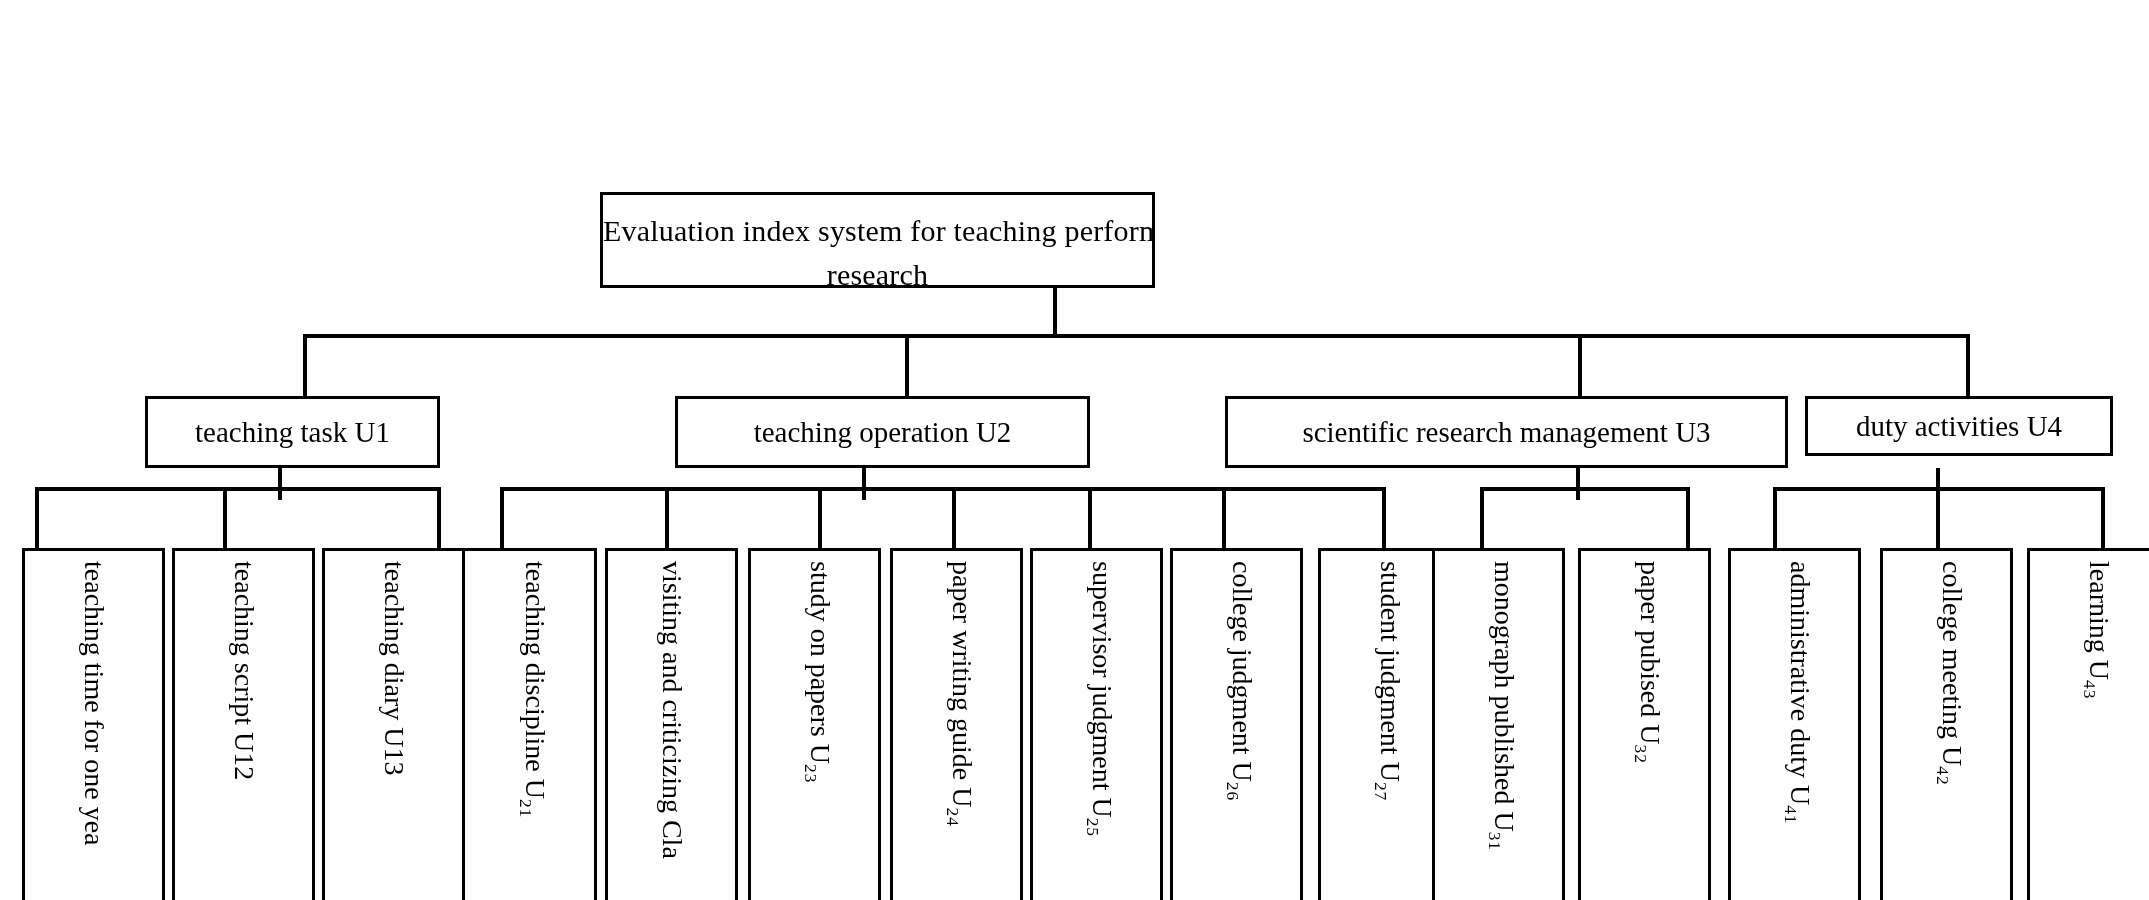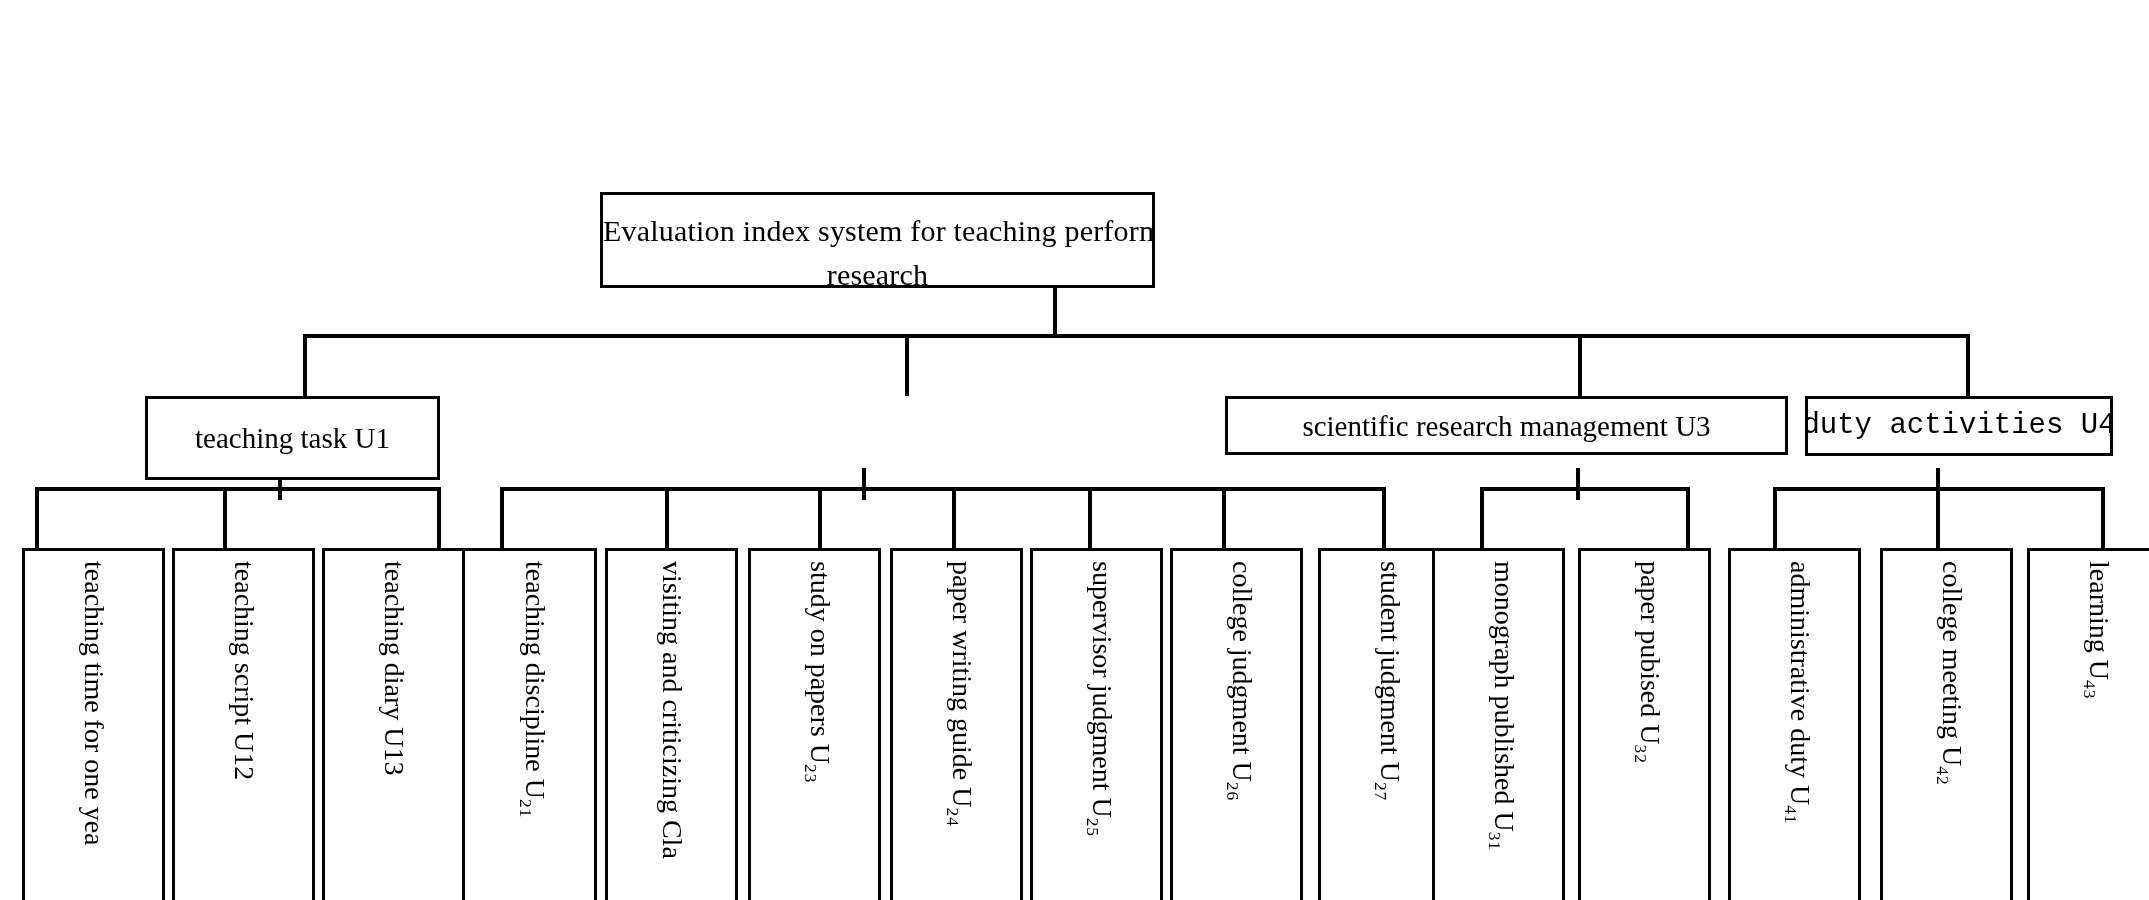--- a/index.html
+++ b/index.html
@@ -95,30 +95,33 @@
 
   <div class="vline" style="left:1053px; top:288px; height:50px;"></div>
 
   <div class="hline" style="left:303px; top:334px; width:1667px;"></div>
 
   <div class="vline" style="left:303px; top:334px; height:62px;"></div>
   <div class="vline" style="left:905px; top:334px; height:62px;"></div>
   <div class="vline" style="left:1578px; top:334px; height:62px;"></div>
   <div class="vline" style="left:1966px; top:334px; height:62px;"></div>
 
-  <div class="box l2-box" style="left:145px; top:396px; width:295px; height:84px;">
+  <div class="box l2-box" style="left:145px; top:396px; width:295px; height:72px;">
     <span class="l2-label">teaching task U1</span>
   </div>
 
-
-  <div class="box l2-box" style="left:1225px; top:396px; width:563px; height:59px;">
+  <div class="box l2-box" style="left:675px; top:396px; width:415px; height:72px;">
+    <span class="l2-label">teaching operation U2</span>
+  </div>
+
+  <div class="box l2-box" style="left:1225px; top:396px; width:563px; height:72px;">
     <span class="l2-label">scientific research management U3</span>
   </div>
 
-  <div class="box l2-box" style="left:1805px; top:396px; width:308px; height:60px;font-family:Liberation Mono, monospace;">
+  <div class="box l2-box" style="left:1805px; top:396px; width:308px; height:60px;">
     <span class="l2-label">duty activities U4</span>
   </div>
 
   <div class="vline" style="left:278px; top:468px; height:32px;"></div>
   <div class="hline" style="left:35px; top:487px; width:404px;"></div>
   <div class="vline" style="left:35px; top:487px; height:61px;"></div>
   <div class="vline" style="left:223px; top:487px; height:61px;"></div>
   <div class="vline" style="left:437px; top:487px; height:61px;"></div>
 
   <div class="vline" style="left:862px; top:468px; height:32px;"></div>

